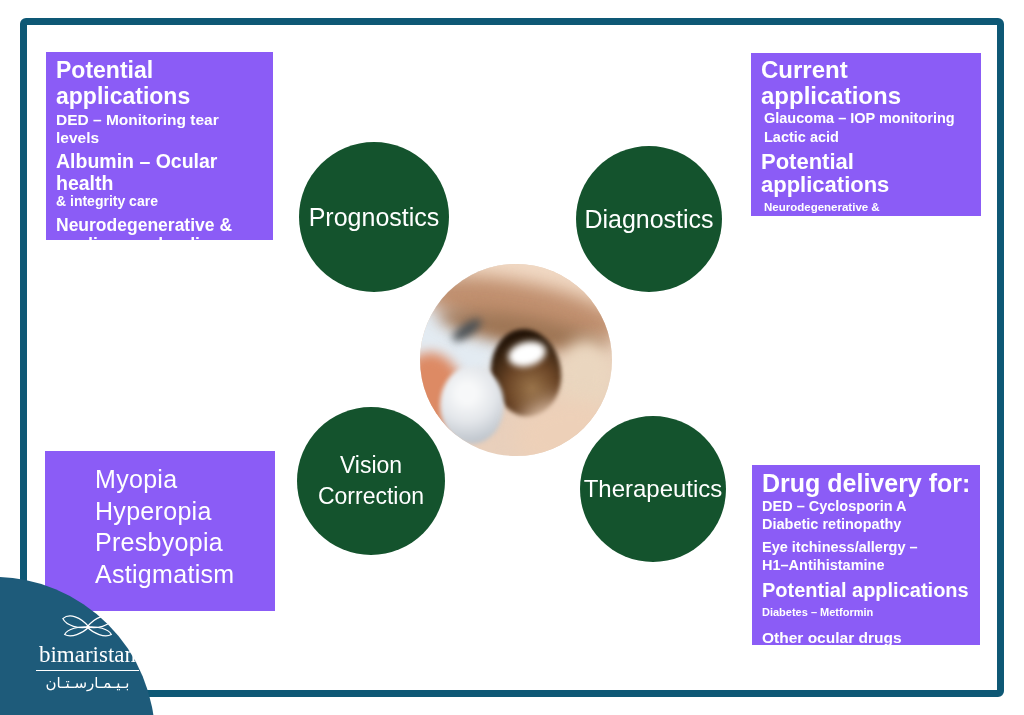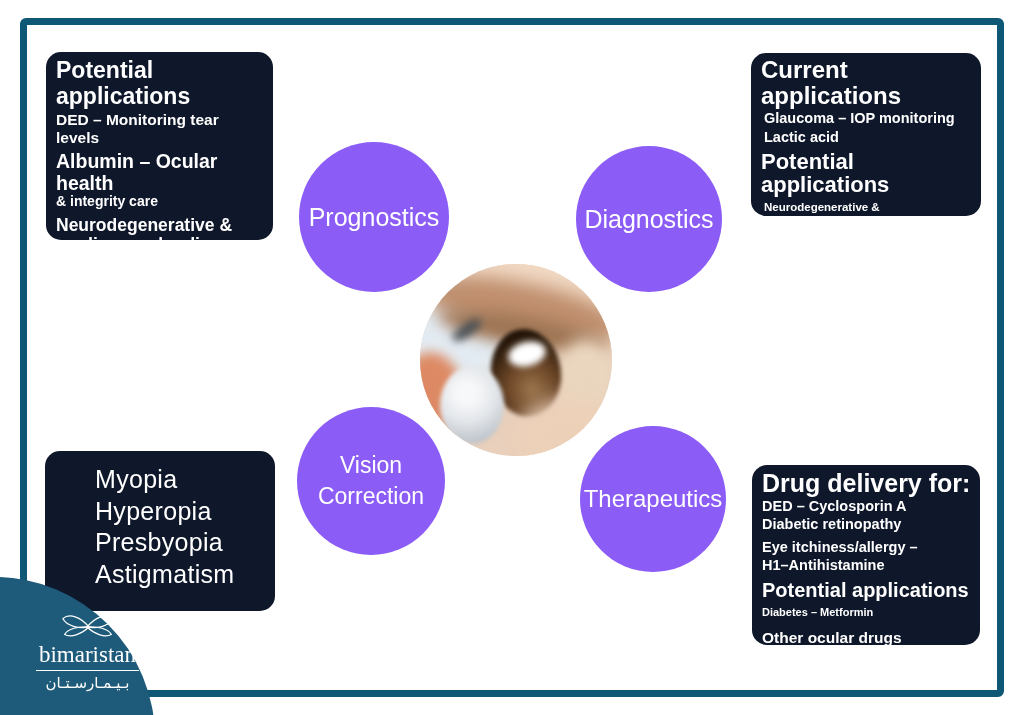--- a/index.html
+++ b/index.html
@@ -1,20 +1,20 @@
 <!DOCTYPE html>
 <html><head>
 <meta charset="utf-8">
 <style>
   html,body{margin:0;padding:0;background:#ffffff;}
   .page{position:relative;width:1024px;height:715px;background:#ffffff;overflow:hidden;
         font-family:"Liberation Sans","DejaVu Sans",sans-serif;}
   .frame{position:absolute;left:20px;top:18px;width:984px;height:679px;box-sizing:border-box;
          border:7px solid #0e5875;border-radius:6px;z-index:1;}
-  .panel{position:absolute;background:#0f172a;color:#ffffff;box-sizing:border-box;z-index:2;border-radius:15px;}
+  .panel{position:absolute;background:#8b5cf6;color:#ffffff;box-sizing:border-box;z-index:2;}
   
   .p-tl{left:46px;top:52px;width:227px;height:188px;padding:6px 8px 6px 10px;}
   .tl-h{font-size:23px;font-weight:700;line-height:1.12;}
   .tl-s{font-size:15.5px;font-weight:700;line-height:1.2;margin-top:1px;}
   .tl-m{font-size:19.5px;font-weight:600;line-height:1.12;margin-top:3px;}
   .tl-m2{font-size:14px;font-weight:600;line-height:1.12;}
   .tl-n{font-size:17.5px;font-weight:700;line-height:1.08;margin-top:6px;}
   .tl-n2{font-size:17.5px;font-weight:700;line-height:1.08;}
   .tl-o{font-size:18.5px;font-weight:700;margin-top:7px;}
   .tl-p{font-size:17.5px;font-weight:700;margin-top:10px;}
@@ -30,26 +30,26 @@
   .br-h1{font-size:25px;font-weight:700;line-height:1.12;}
   .br-i1{font-size:14.5px;font-weight:700;line-height:1.25;}
   .br-i1.sp{margin-top:5px;}
   .br-h2{font-size:20px;font-weight:700;line-height:1.1;margin-top:4px;}
   .br-i2{font-size:11px;font-weight:700;margin-top:5px;}
   .br-i3{font-size:15.5px;font-weight:700;margin-top:11px;}
   
   .p-bl{left:45px;top:451px;width:230px;height:160px;padding:13px 0 0 50px;}
   .bl-item{font-size:25px;font-weight:400;line-height:1.26;letter-spacing:.3px;}
   
-  .bubble{position:absolute;border-radius:50%;background:#8b5cf6;color:#ffffff;display:flex;
+  .bubble{position:absolute;border-radius:50%;background:#14532d;color:#ffffff;display:flex;
           align-items:center;justify-content:center;text-align:center;z-index:2;}
   .c-prog{left:299px;top:142px;width:150px;height:150px;font-size:25px;}
   .c-diag{left:576px;top:146px;width:146px;height:146px;font-size:25px;}
   .c-vis{left:297px;top:407px;width:148px;height:148px;font-size:23px;line-height:1.35;}
-  .c-ther{left:580px;top:426px;width:146px;height:146px;font-size:24px;}
+  .c-ther{left:580px;top:416px;width:146px;height:146px;font-size:24px;}
   
   .photo{position:absolute;left:420px;top:264px;width:192px;height:192px;border-radius:50%;
          overflow:hidden;background:#e9d0bc;z-index:3;}
   .photo div{position:absolute;border-radius:50%;}
   .ph-bgblue{left:-25px;top:-20px;width:120px;height:150px;background:#e3ebf2;filter:blur(10px);}
   .ph-skintop{left:30px;top:-30px;width:190px;height:90px;background:#f1d9c4;filter:blur(10px);transform:rotate(8deg);}
   .ph-brow{left:-5px;top:18px;width:210px;height:52px;background:#c08f6e;filter:blur(9px);transform:rotate(11deg);}
   .ph-lid{left:18px;top:52px;width:170px;height:30px;background:#9d7453;filter:blur(8px);transform:rotate(10deg);}
   .ph-lash{left:30px;top:60px;width:34px;height:12px;background:#454d53;filter:blur(4px);transform:rotate(-35deg);}
   .ph-sclera{left:138px;top:75px;width:55px;height:80px;background:#ead6bf;filter:blur(8px);}

